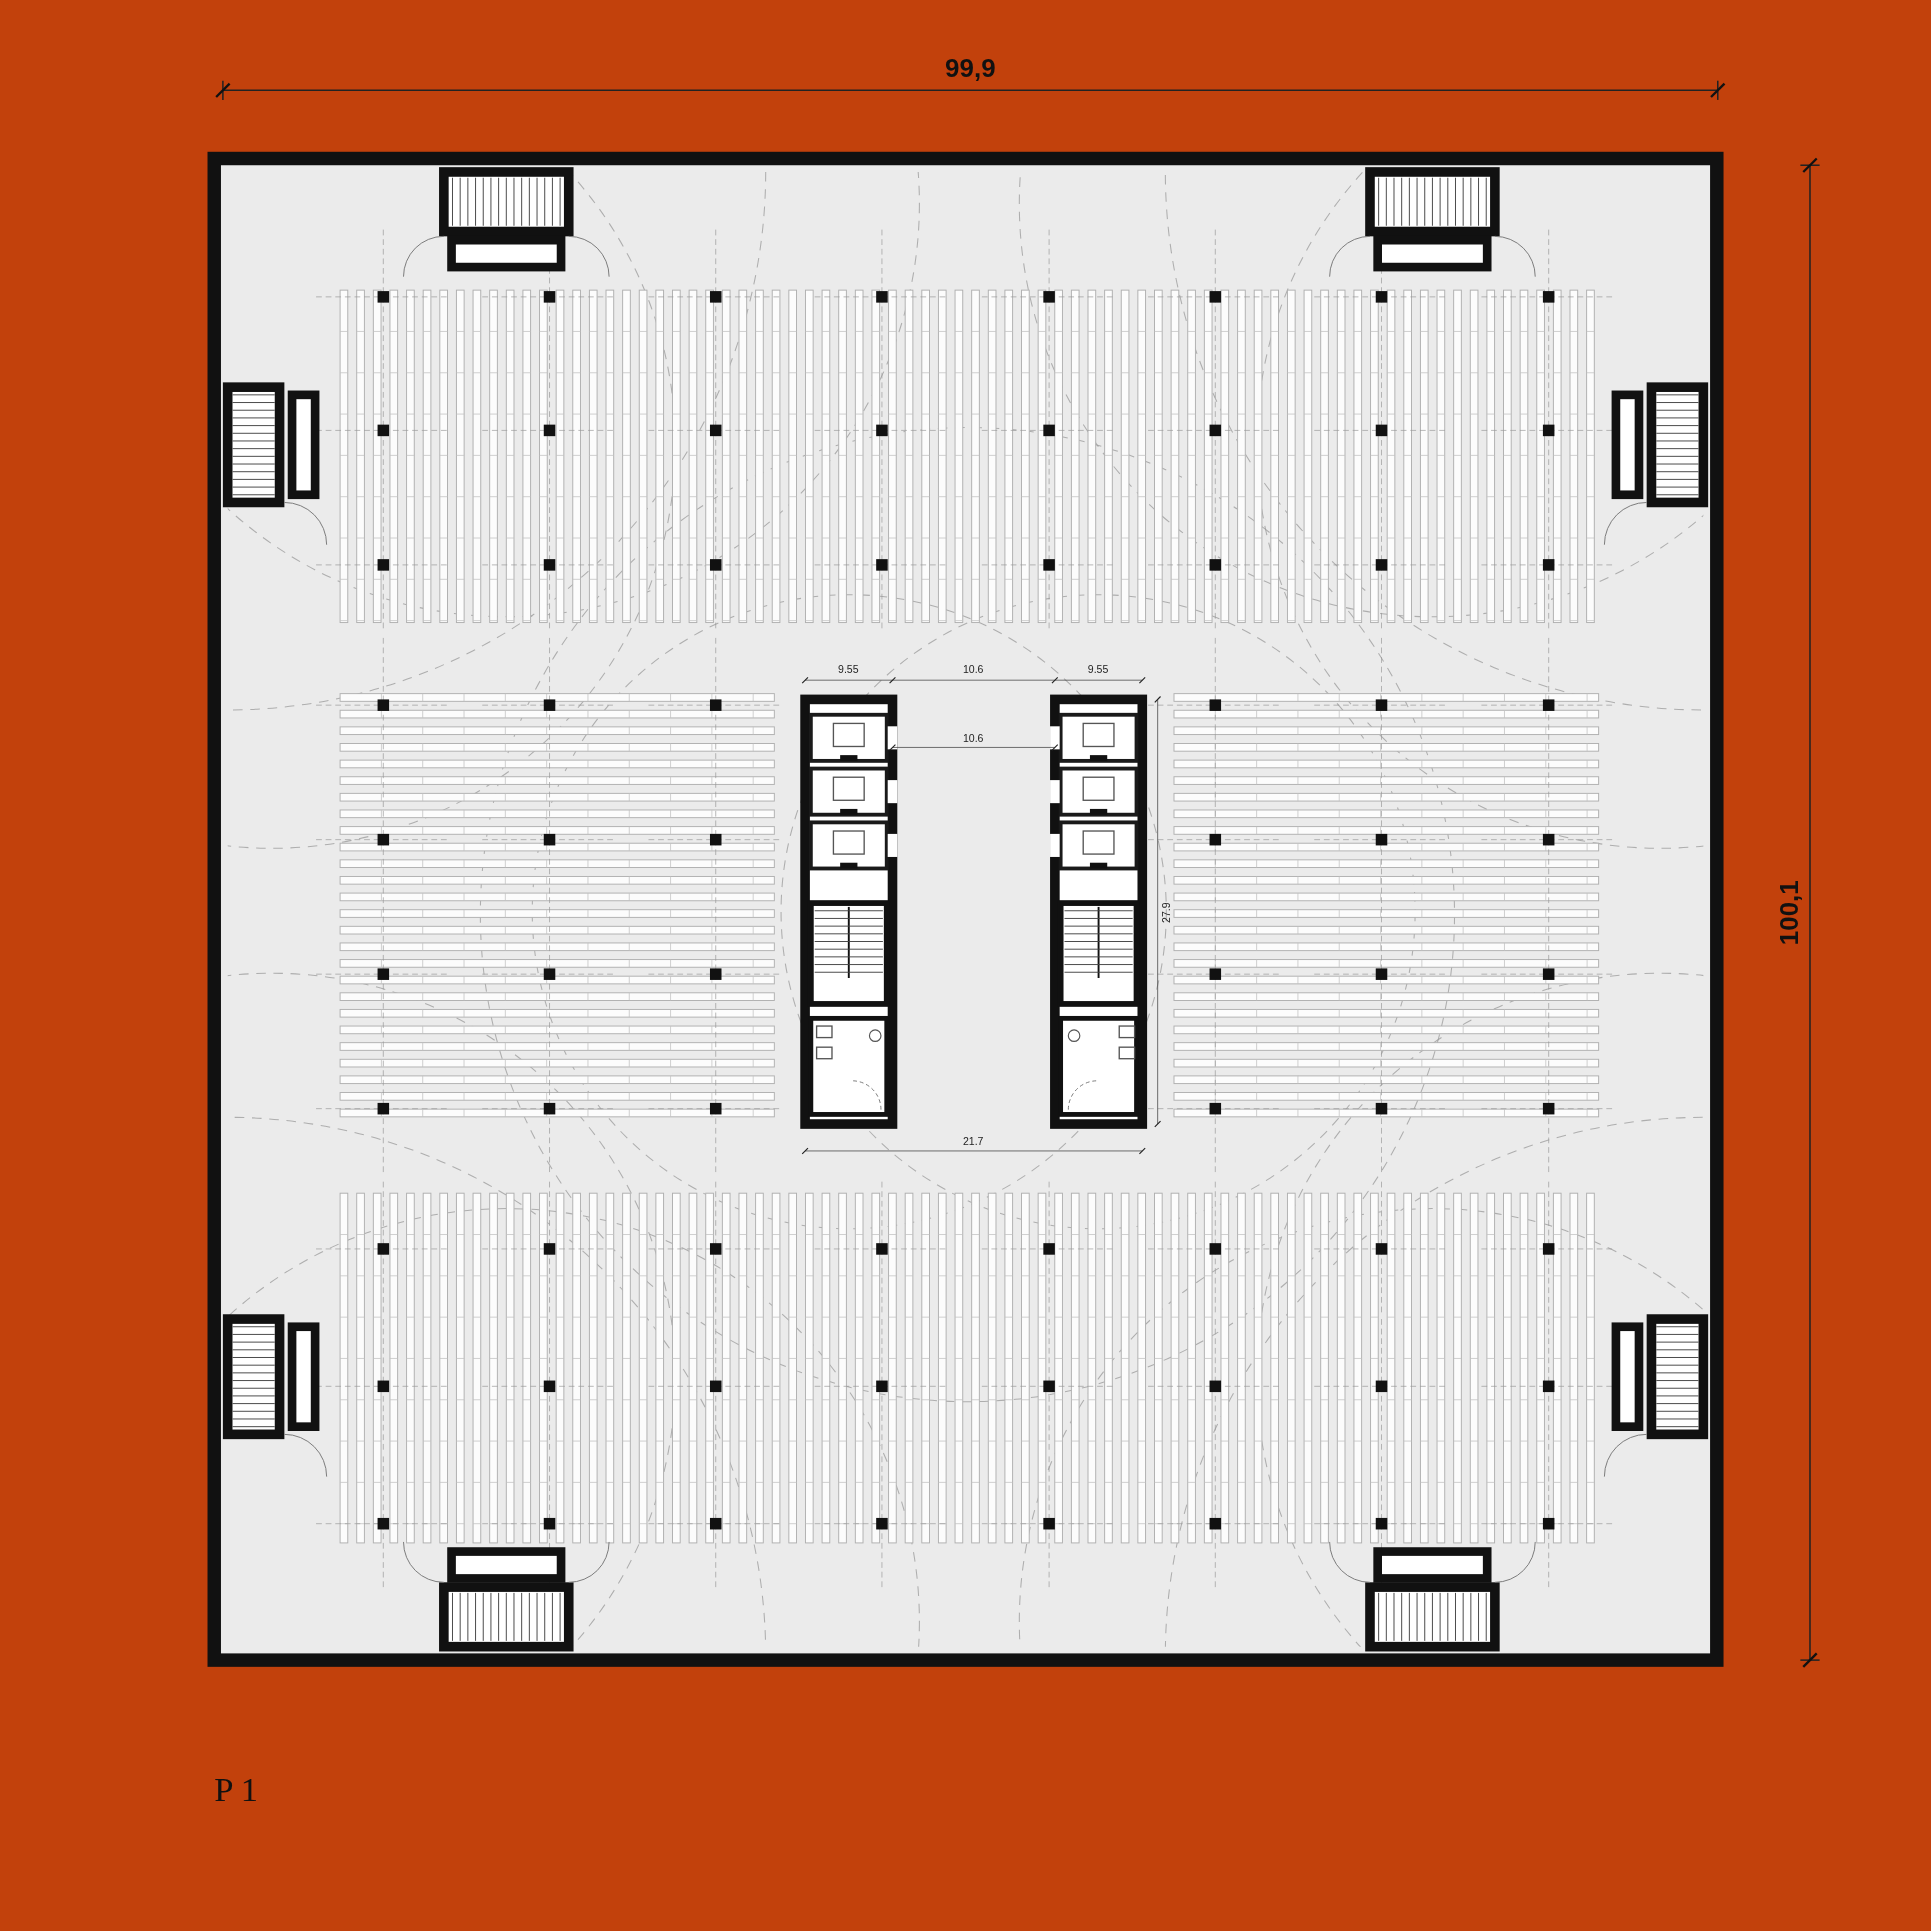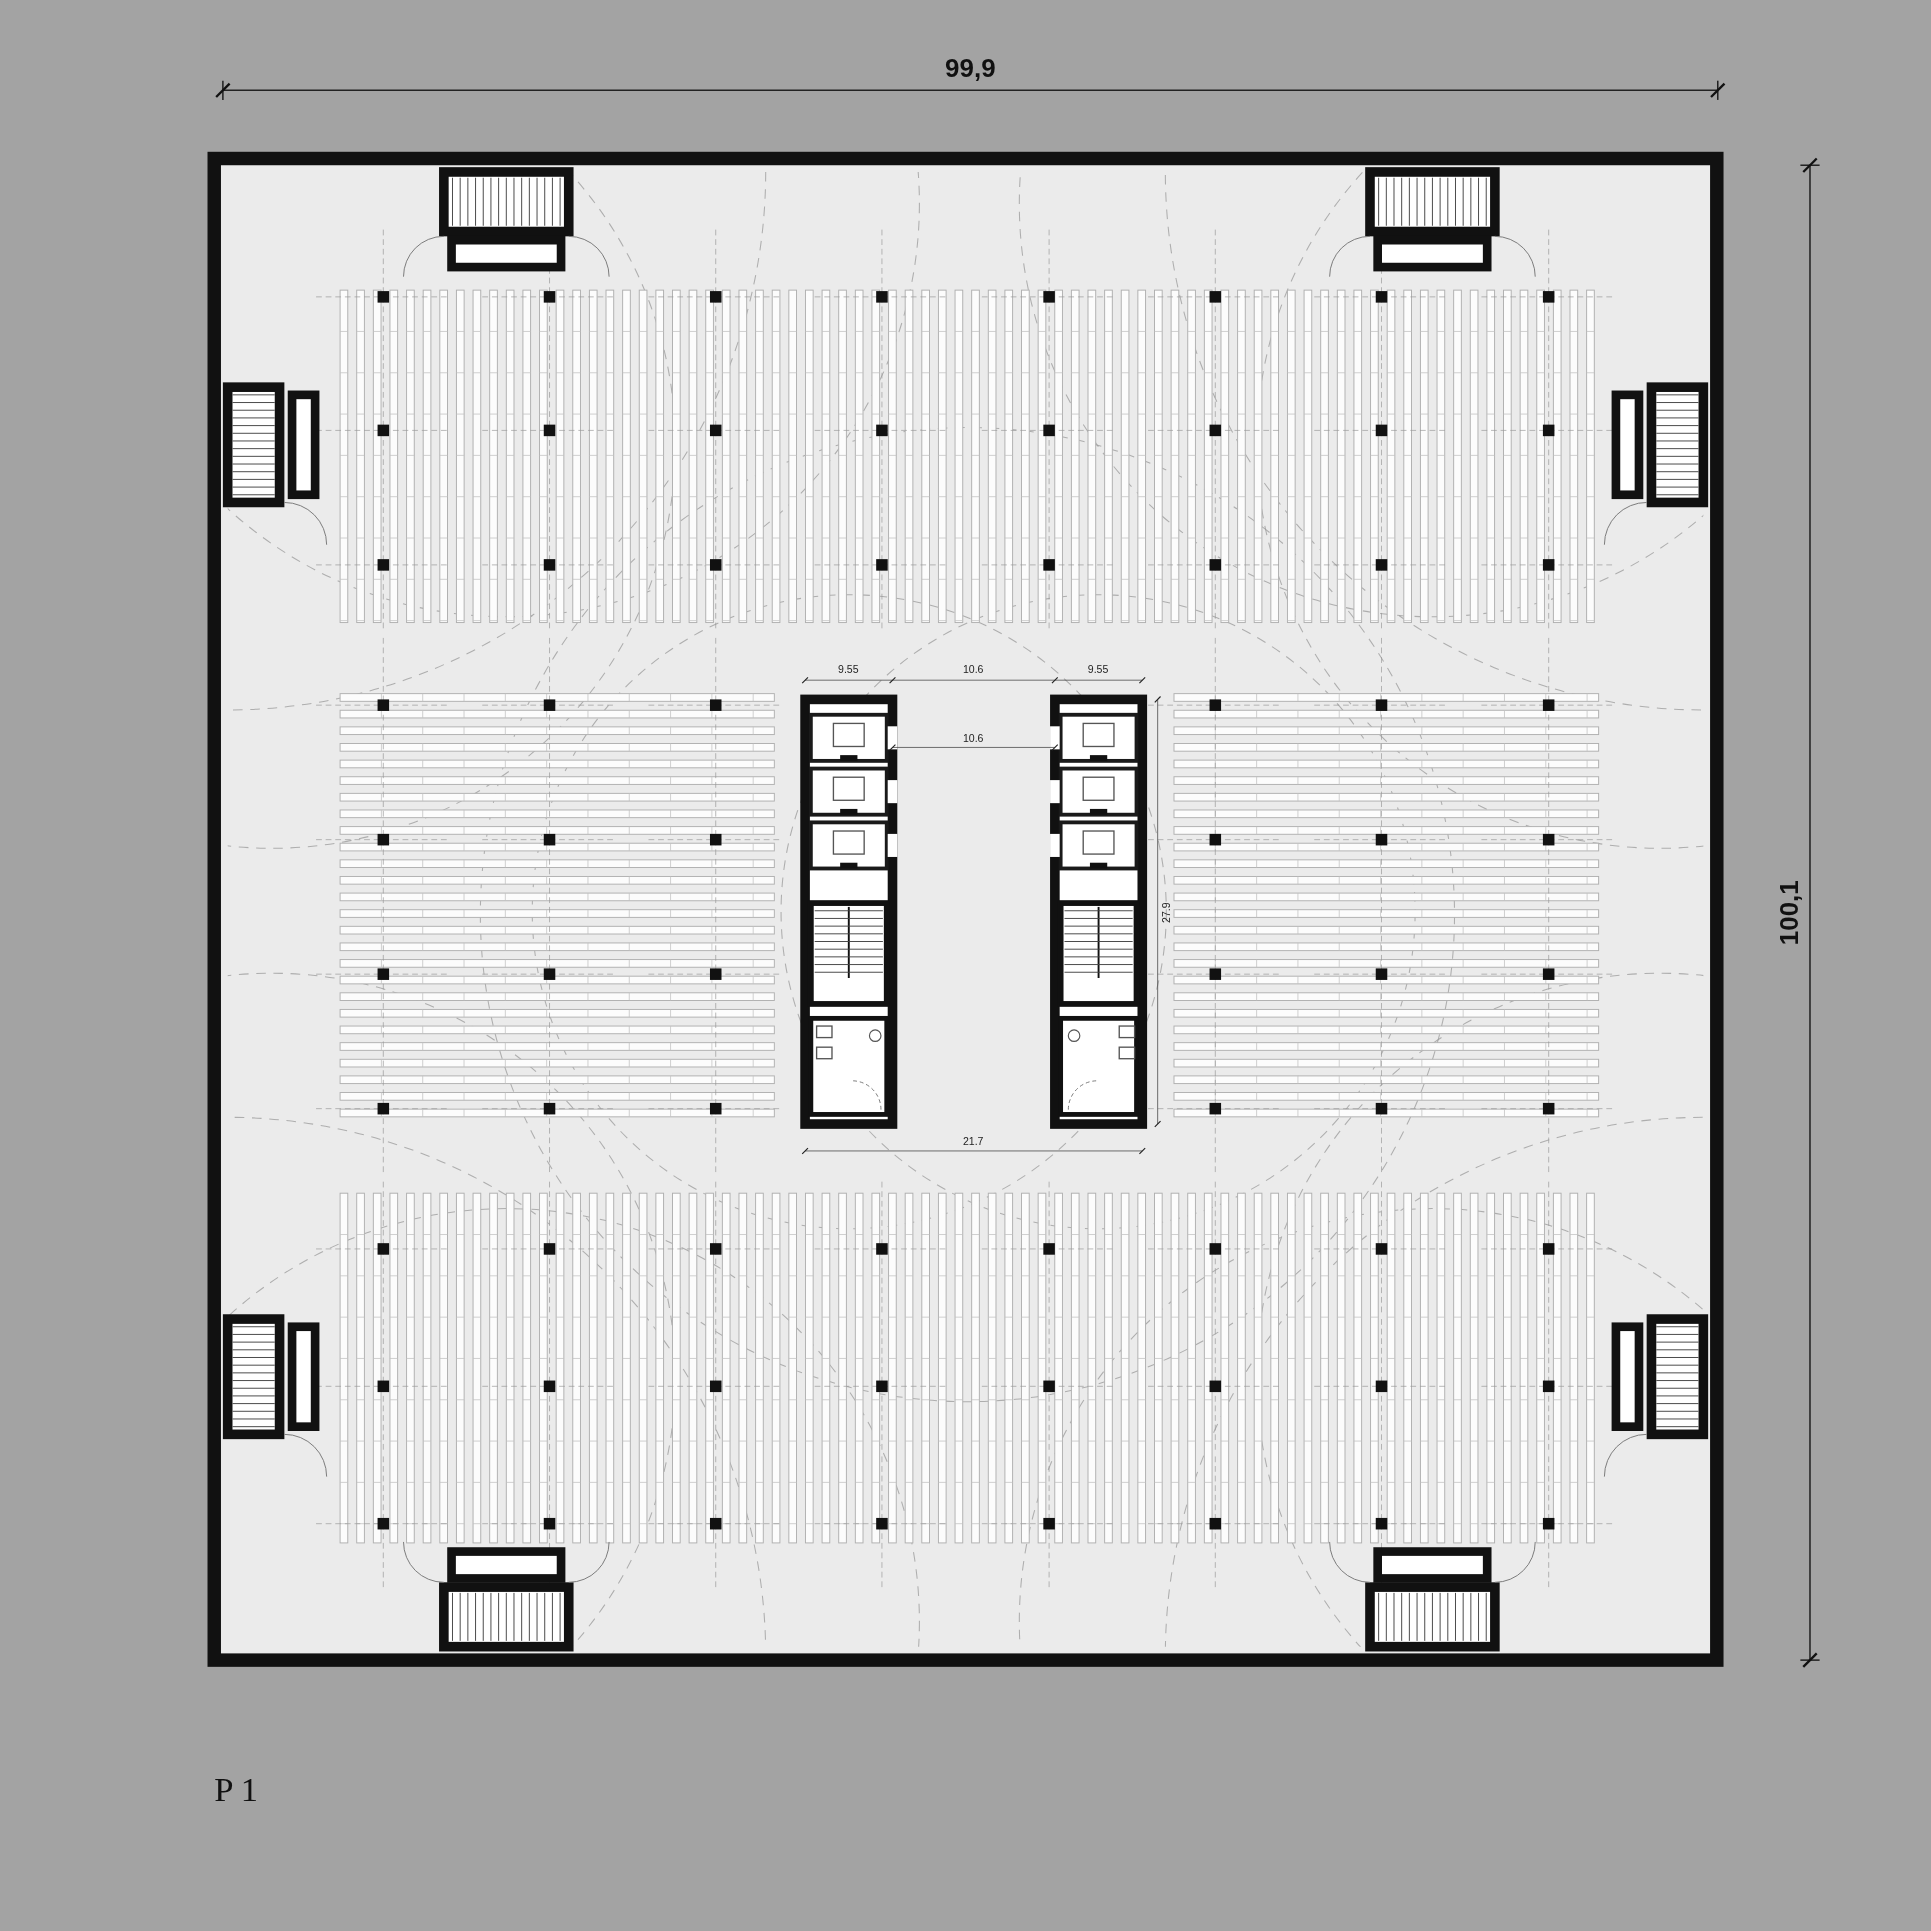--- a/index.html
+++ b/index.html
@@ -1,16 +1,16 @@
 <!DOCTYPE html>
 <html><head>
 <meta charset="utf-8">
 <style>
   html,body{margin:0;padding:0;background:#ffffff;}
-  #page{position:relative;width:1932px;height:1932px;background:#a3a3a3;overflow:hidden;
+  #page{position:relative;width:1932px;height:1932px;background:#c2410c;overflow:hidden;
         font-family:"Liberation Sans", sans-serif;}
   svg{position:absolute;left:0;top:0;}
   text{font-family:"Liberation Sans", sans-serif;fill:#111;}
   .dim-label{font-size:27px;font-weight:bold;}
   .tiny-label{font-size:11px;fill:#222;}
   .sheet-label{font-family:"Liberation Serif", serif;font-size:36px;fill:#111;}
 </style>
 </head>
 <body>
 

